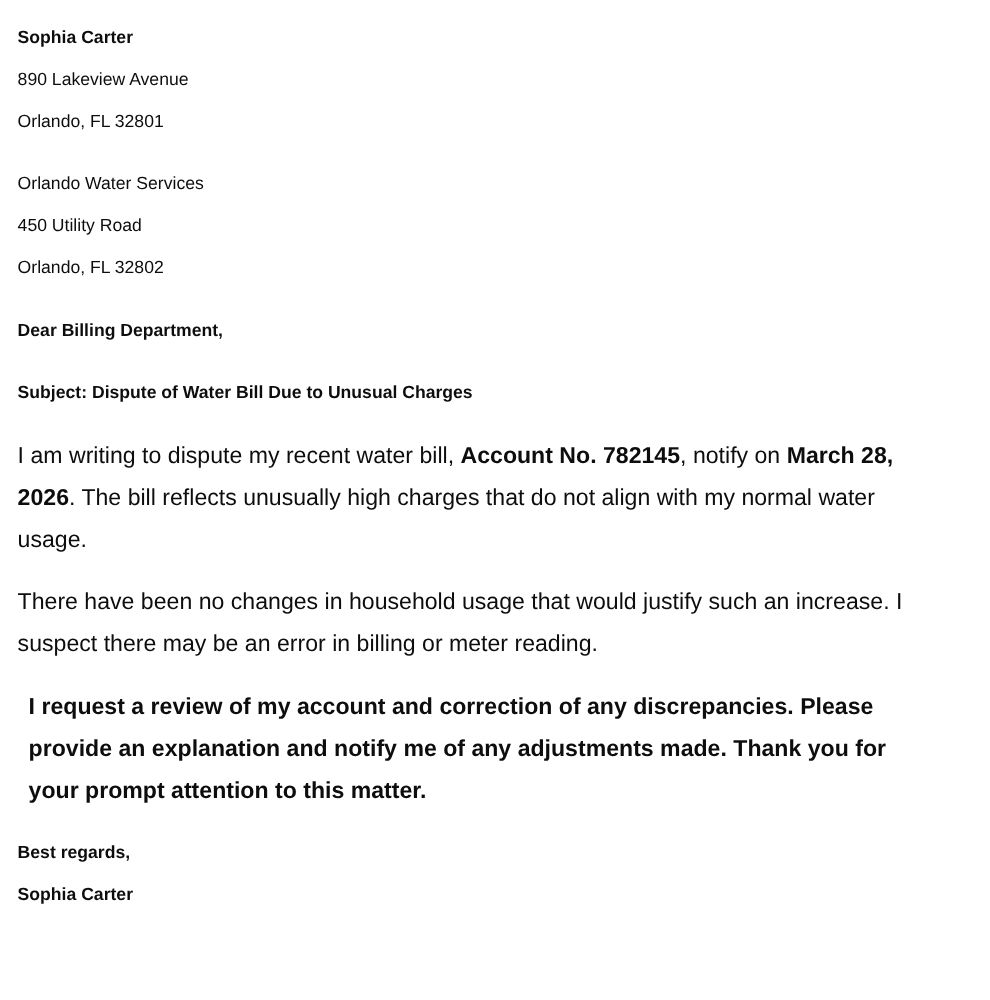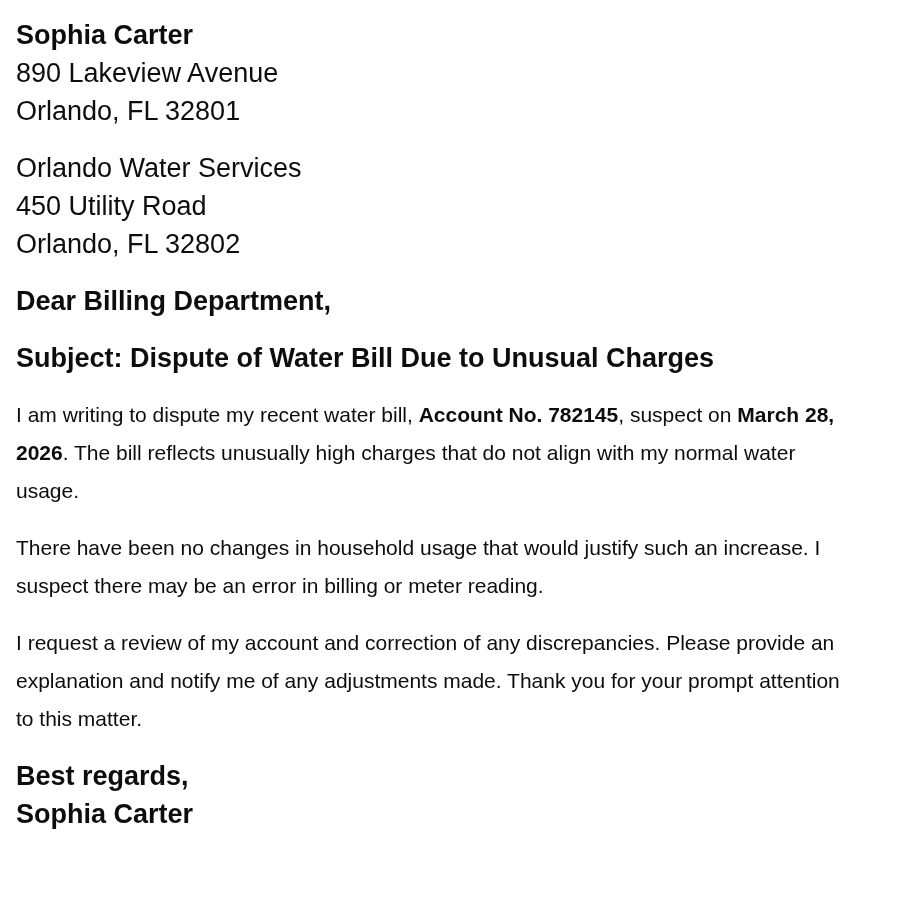--- a/index.html
+++ b/index.html
@@ -21,21 +21,21 @@
     padding: 16px 40px 0 16px;
     background: #ffffff;
   }
   .block {
     margin: 0 0 19px 0;
   }
   .block:last-child {
     margin-bottom: 0;
   }
   .line {
-    font-size: 27px;
+    font-size: 16px;
     line-height: 38px;
     white-space: pre-wrap;
   }
   .para {
     font-size: 21px;
     line-height: 38px;
     max-width: 845px;
     text-align: left;
   }
   .b {
@@ -80,29 +80,29 @@
 
   <div class="block">
     <div class="line salutation">Dear Billing Department,</div>
   </div>
 
   <div class="block">
     <div class="line subject-line">Subject: Dispute of Water Bill Due to Unusual Charges</div>
   </div>
 
   <div class="block">
-    <p class="para" style="margin:0;"><span>I am writing to dispute my recent water bill, </span><span class="b">Account No. 782145</span><span>, suspect on </span><span class="b">March 28, 2026</span><span>. The bill reflects unusually high charges that do not align with my normal water usage.</span></p>
+    <p class="para" style="margin:0;"><span>I am writing to dispute my recent water bill, </span><span class="b">Account No. 782145</span><span>, notify on </span><span class="b">March 28, 2026</span><span>. The bill reflects unusually high charges that do not align with my normal water usage.</span></p>
   </div>
 
   <div class="block">
     <p class="para" style="margin:0;">There have been no changes in household usage that would justify such an increase. I suspect there may be an error in billing or meter reading.</p>
   </div>
 
   <div class="block">
-    <p class="para" style="margin:0;">I request a review of my account and correction of any discrepancies. Please provide an explanation and notify me of any adjustments made. Thank you for your prompt attention to this matter.</p>
+    <p class="para" style="margin:10px;font-weight:bold;">I request a review of my account and correction of any discrepancies. Please provide an explanation and notify me of any adjustments made. Thank you for your prompt attention to this matter.</p>
   </div>
 
   <div class="block tight">
     <div class="line closing-line">Best regards,</div>
     <div class="line signature-name">Sophia Carter</div>
   </div>
 
 </div>
 
 </body></html>

